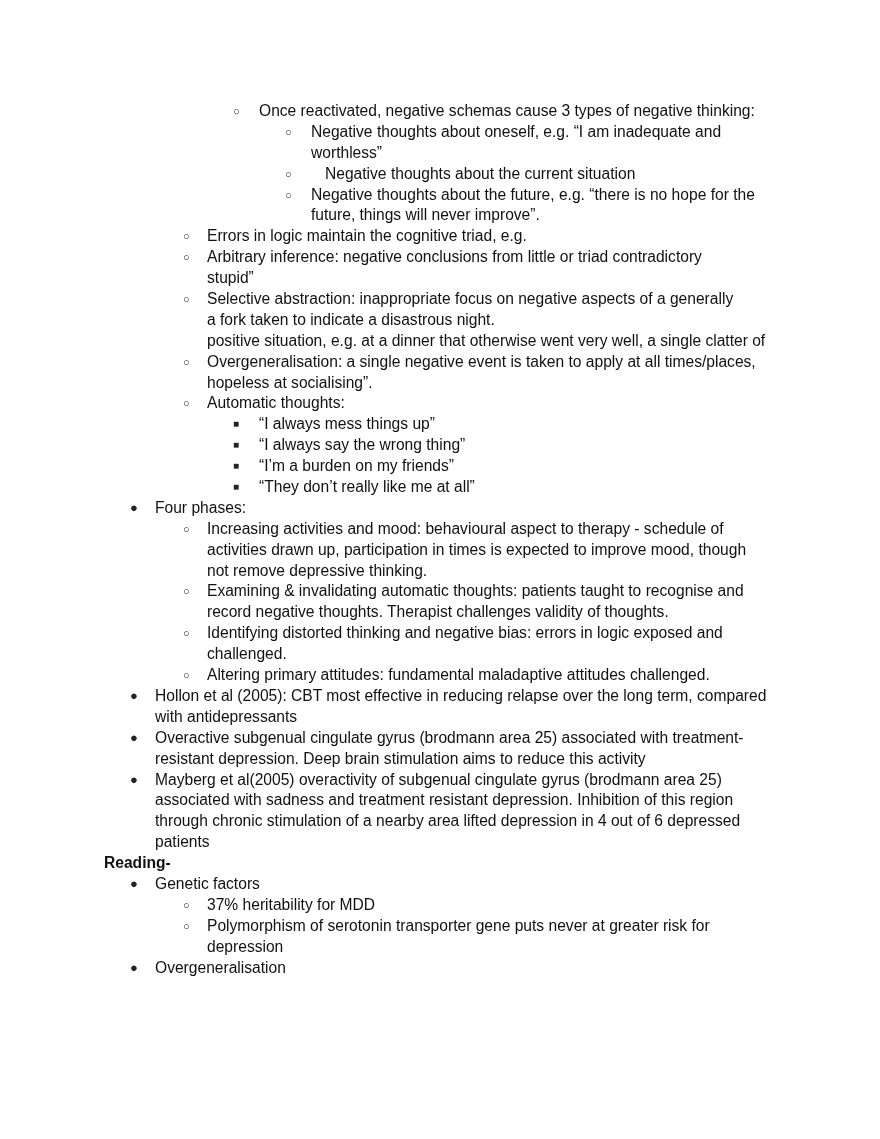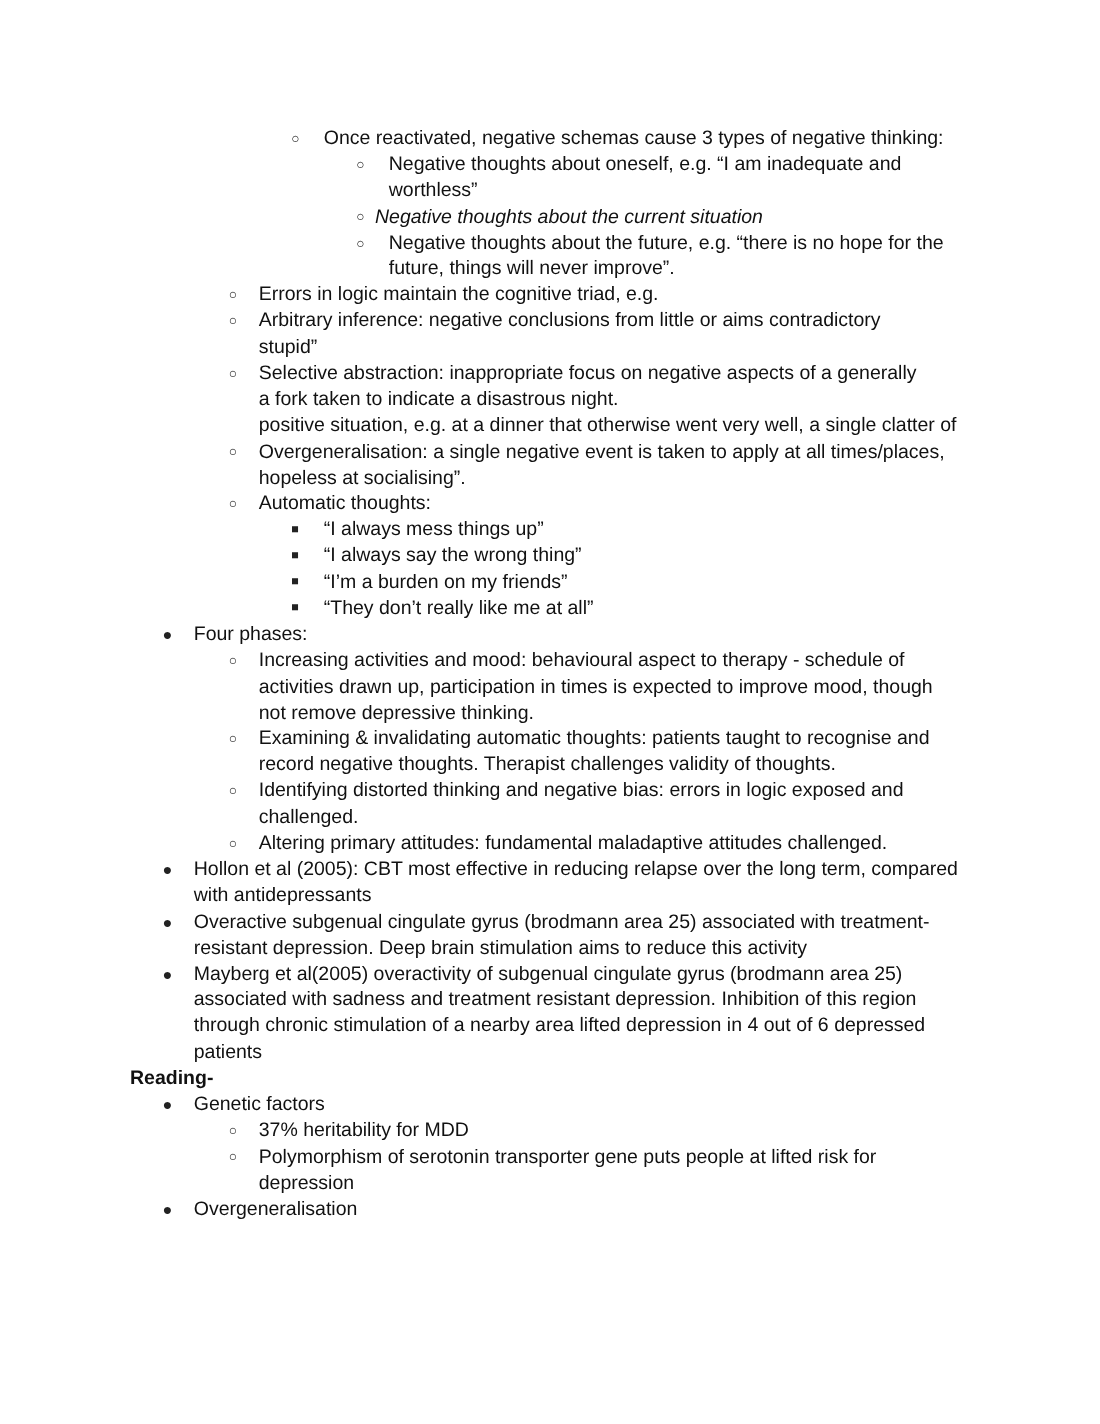--- a/index.html
+++ b/index.html
@@ -23,36 +23,36 @@
     </div>
     <div class="line">
       <span class="bul circle" style="left: 285px;">○</span>
       <span class="txt" style="left: 311px;">Negative thoughts about oneself, e.g. “I am inadequate and</span>
     </div>
     <div class="line">
       <span class="txt" style="left: 311px;">worthless”</span>
     </div>
     <div class="line">
       <span class="bul circle" style="left: 285px;">○</span>
-      <span class="txt" style="left: 300px; font-style: italic;">Negative thoughts about the current situation</span>
+      <span class="txt" style="left: 325px;">Negative thoughts about the current situation</span>
     </div>
     <div class="line">
       <span class="bul circle" style="left: 285px;">○</span>
       <span class="txt" style="left: 311px;">Negative thoughts about the future, e.g. “there is no hope for the</span>
     </div>
     <div class="line">
       <span class="txt" style="left: 311px;">future, things will never improve”.</span>
     </div>
     <div class="line">
       <span class="bul circle" style="left: 183px;">○</span>
       <span class="txt" style="left: 207px;">Errors in logic maintain the cognitive triad, e.g.</span>
     </div>
     <div class="line">
       <span class="bul circle" style="left: 183px;">○</span>
-      <span class="txt" style="left: 207px;">Arbitrary inference: negative conclusions from little or aims contradictory</span>
+      <span class="txt" style="left: 207px;">Arbitrary inference: negative conclusions from little or triad contradictory</span>
     </div>
     <div class="line">
       <span class="txt" style="left: 207px;">stupid”</span>
     </div>
     <div class="line">
       <span class="bul circle" style="left: 183px;">○</span>
       <span class="txt" style="left: 207px;">Selective abstraction: inappropriate focus on negative aspects of a generally</span>
     </div>
     <div class="line">
       <span class="txt" style="left: 207px;">a fork taken to indicate a disastrous night.</span>
@@ -152,21 +152,21 @@
     <div class="line">
       <span class="bul disc" style="left: 130px;">●</span>
       <span class="txt" style="left: 155px;">Genetic factors</span>
     </div>
     <div class="line">
       <span class="bul circle" style="left: 183px;">○</span>
       <span class="txt" style="left: 207px;">37% heritability for MDD</span>
     </div>
     <div class="line">
       <span class="bul circle" style="left: 183px;">○</span>
-      <span class="txt" style="left: 207px;">Polymorphism of serotonin transporter gene puts people at lifted risk for</span>
+      <span class="txt" style="left: 207px;">Polymorphism of serotonin transporter gene puts never at greater risk for</span>
     </div>
     <div class="line">
       <span class="txt" style="left: 207px;">depression</span>
     </div>
     <div class="line">
       <span class="bul disc" style="left: 130px;">●</span>
       <span class="txt" style="left: 155px;">Overgeneralisation</span>
     </div>
   </div>
 

